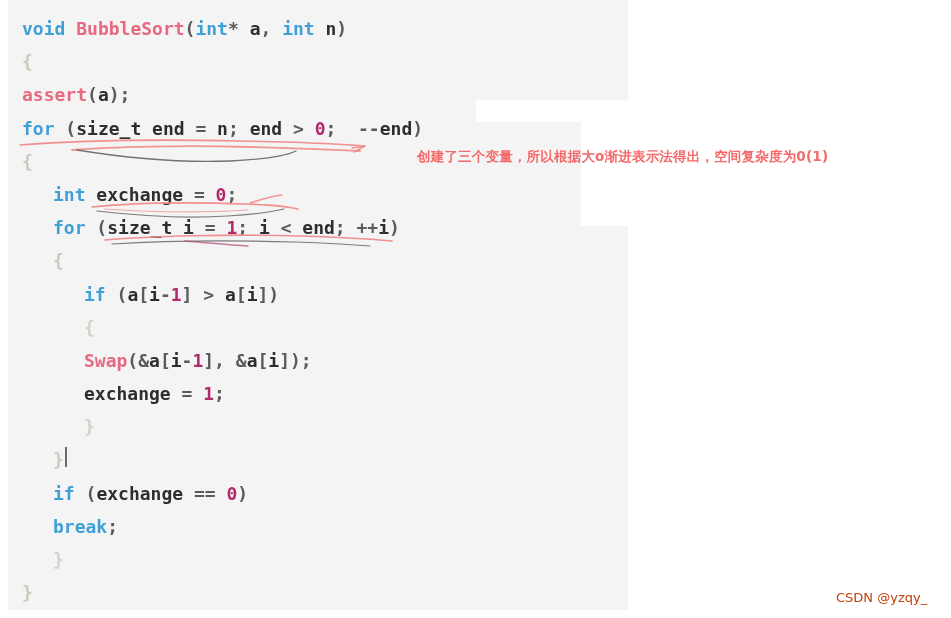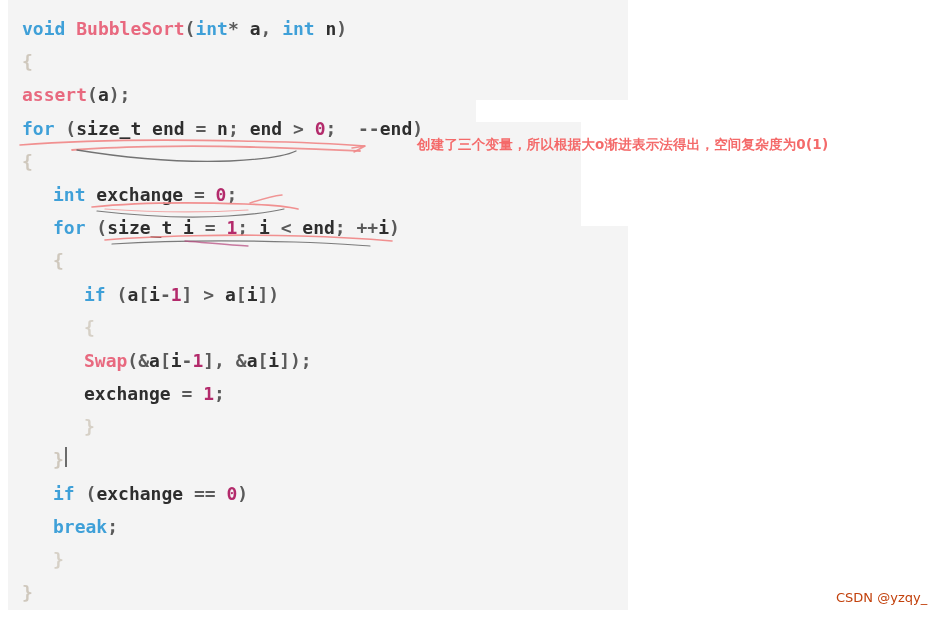--- a/index.html
+++ b/index.html
@@ -99,21 +99,21 @@
     top: 447px;
     width: 2px;
     height: 20px;
     background: #6b6b6b;
   }
 
   
   .annotation {
     position: absolute;
     left: 417px;
-    top: 136px;
+    top: 148px;
     font-family: "DejaVu Sans", "Liberation Sans", sans-serif;
     font-size: 13.5px;
     font-weight: bold;
     color: #f46a6a;
     white-space: nowrap;
     letter-spacing: 0.2px;
   }
 
   
   .watermark {

